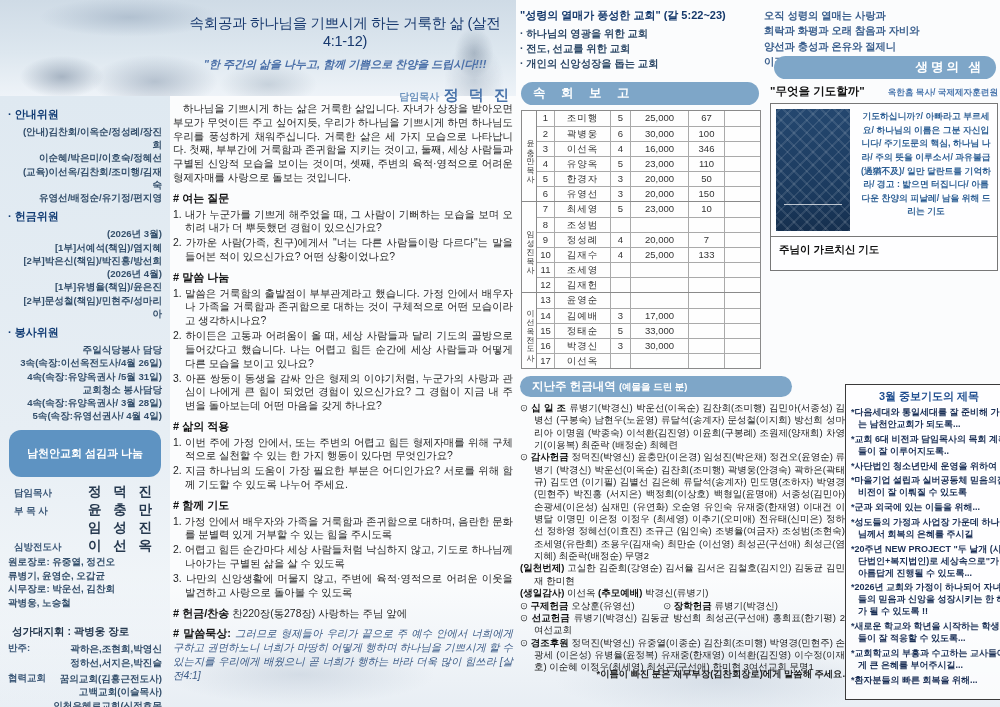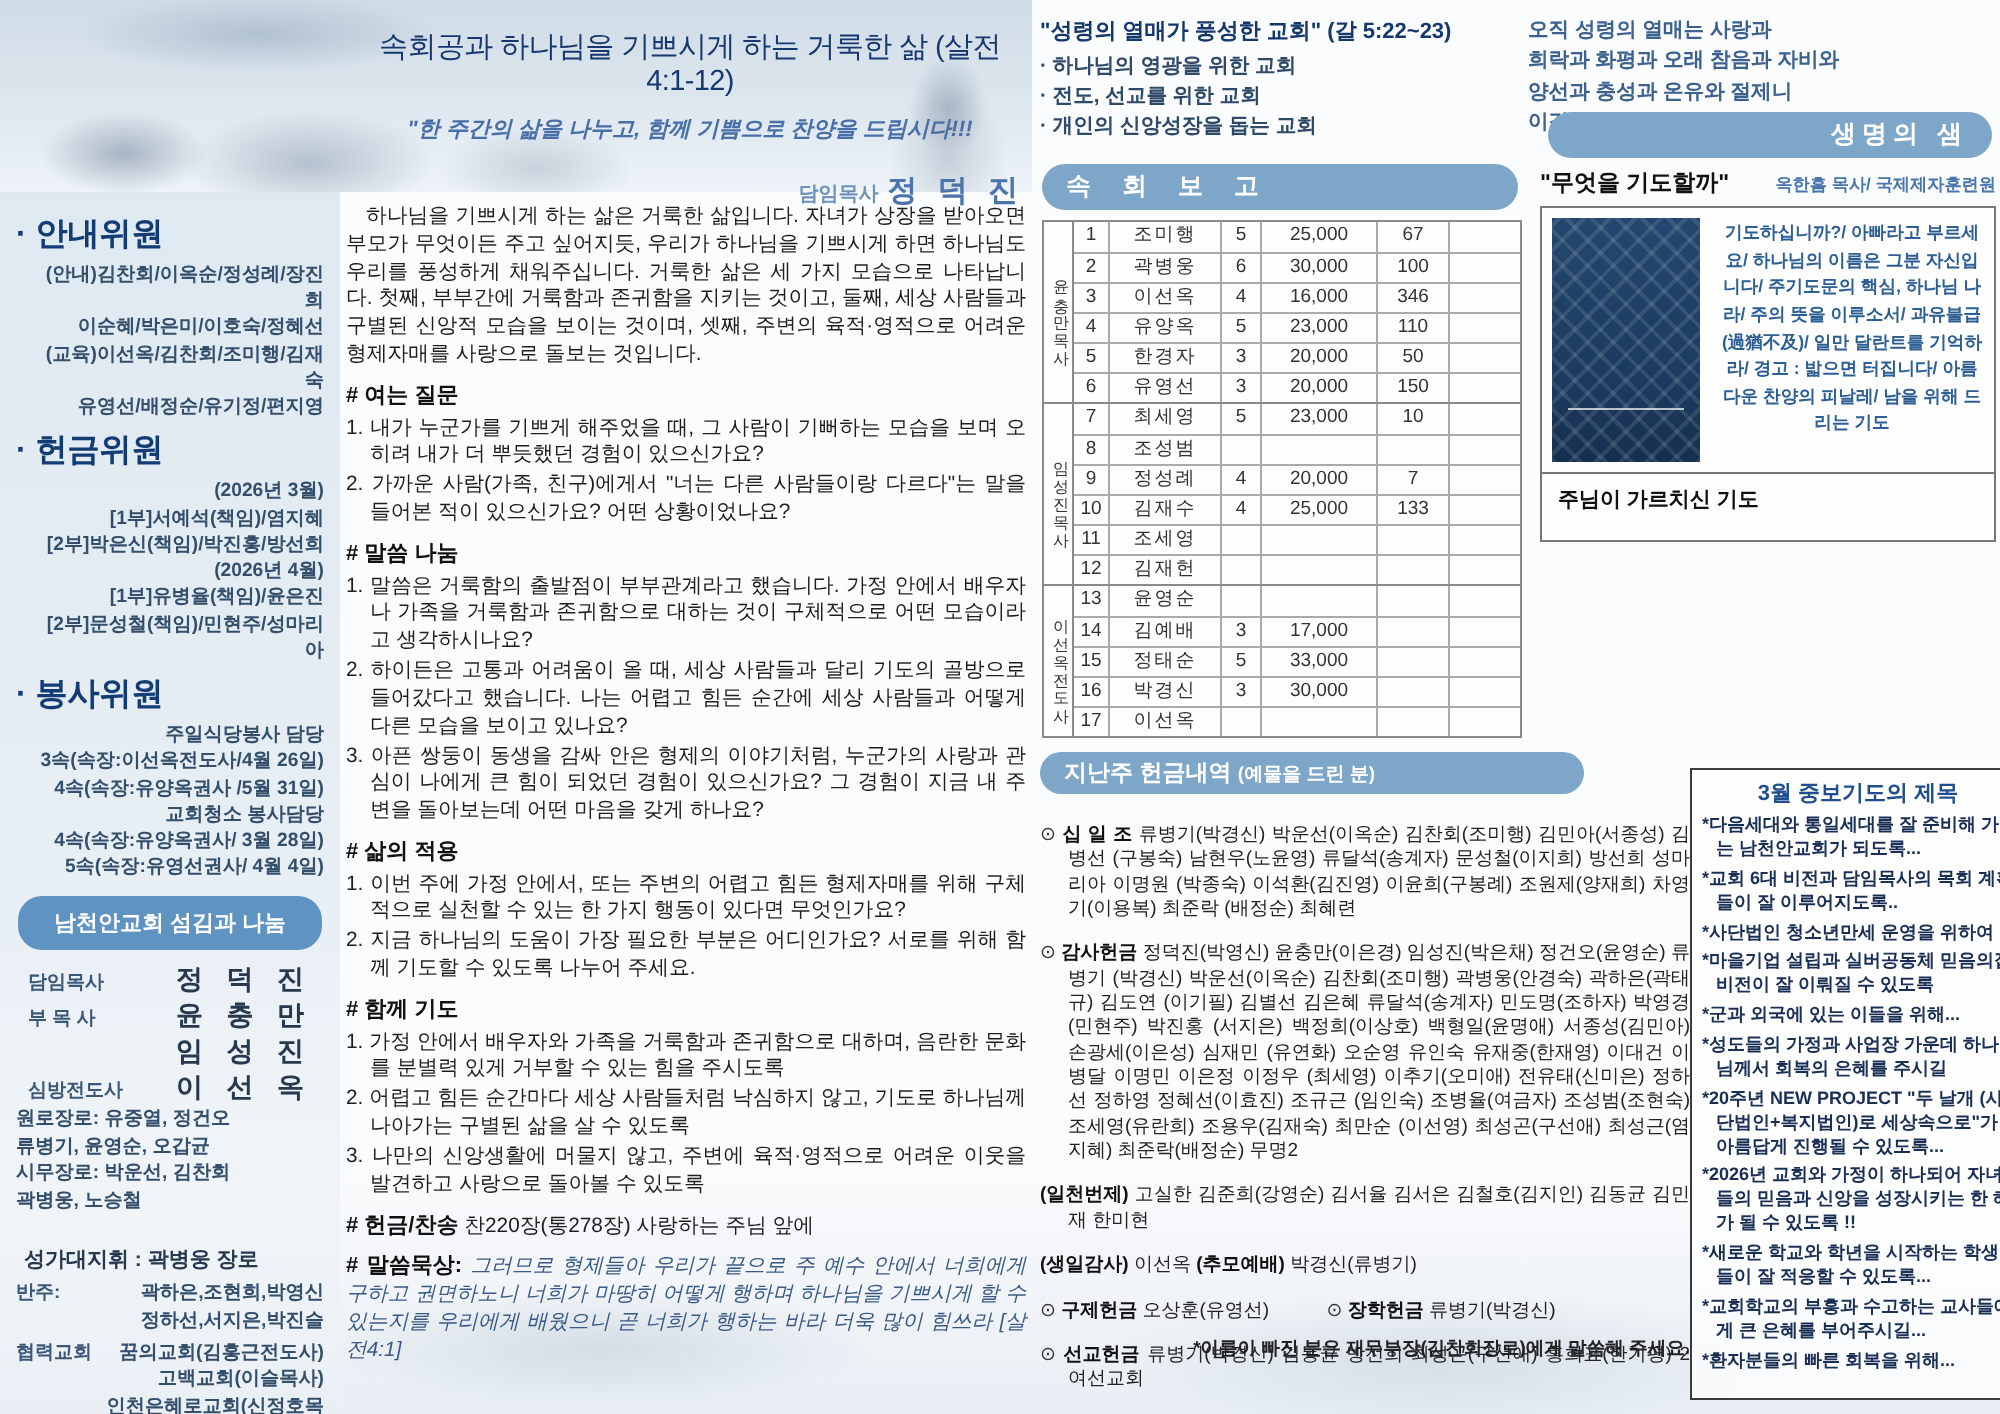--- a/index.html
+++ b/index.html
@@ -38,26 +38,26 @@
   .banner .subtitle { margin-top:8px; font-size:11px; font-style:italic; font-weight:600; color:#4a6fa8; }
   .pastor-line { position:absolute; left:300px; top:86px; width:212px; text-align:right; }
   .pastor-line .plabel { font-size:10px; color:#6d93bd; font-weight:600; }
   .pastor-line .pname { font-size:15px; color:#4a74ab; font-weight:bold; letter-spacing:3px; }
   
   .sidebar {
     position:absolute; left:0; top:96px; width:170px; height:611px; padding:6px 8px 4px 8px;
     background:linear-gradient(180deg, #dfe9f1 0%, #e7eef4 55%, rgba(236,242,247,.25) 100%);
     font-size:9.6px; color:#344f6b; font-weight:600;
   }
-  .sb-title { font-size:16px; font-weight:bold; color:#123c74; margin:5px 0 3px 0; }
+  .sb-title { font-size:11px; font-weight:bold; color:#123c74; margin:5px 0 3px 0; }
   .sb-title::before { content:"· "; }
   .sb-lines { text-align:right; line-height:1.38; padding-left:6px; }
   .badge {
     margin:8px auto 6px auto; width:152px; background:#5e93c2; color:#fff; font-weight:bold;
-    font-size:11px; text-align:center; border-radius:12px; padding:6px 0;
+    font-size:11px; text-align:center; border-radius:12px; padding:16px 0;
   }
   .staffrow { display:flex; justify-content:space-between; align-items:baseline; padding:0 6px; }
   .staffrow .role { font-size:9.5px; color:#3c5878; }
   .staffrow .name { font-size:13.5px; font-weight:bold; color:#26394f; letter-spacing:4px; }
   .elders { text-align:left; line-height:1.4; padding-right:6px; }
   .choir-line { margin-top:16px; font-weight:bold; font-size:10.5px; color:#26394f; text-align:left; padding-left:4px; }
   .kvrow { display:flex; margin-top:3px; }
   .kvrow .klabel { font-size:9.5px; color:#3c5878; white-space:nowrap; padding-right:4px; }
   .kvrow .vlines { flex:1; text-align:right; line-height:1.4; }
   
@@ -97,21 +97,21 @@
   .srow:first-of-type { border-top:none; }
   .srow span { display:block; border-right:1px solid #aaa; text-align:center; overflow:hidden; }
   .c-n { width:18px; }
   .c-name { width:56px; letter-spacing:1px; }
   .c-c { width:20px; }
   .c-amt { width:58px; }
   .c-att { width:36px; }
   .c-blank { flex:1; border-right:none !important; }
   
   .offering { position:absolute; left:2px; top:402px; width:325px; font-size:9.5px; line-height:1.3; color:#222; }
-  .entry { margin:10px 0; padding-left:14px; text-indent:-14px; text-align:justify; }
+  .entry { margin:0 0; padding-left:14px; text-indent:-14px; text-align:justify; }
   .entry .bullet { color:#333; }
   .entry .elabel { font-weight:bold; color:#111; }
   .entry .b2:not(:empty) { margin-left:26px; }
   .footnote { position:absolute; left:2px; top:668px; width:325px; text-align:right; font-size:9.3px; font-weight:600; color:#222; }
   
   .life { position:absolute; left:252px; top:84px; width:228px; }
   .book-head { display:flex; justify-content:space-between; align-items:baseline; margin-bottom:4px; }
   .book-title { font-size:11.5px; font-weight:bold; color:#111; }
   .book-author { font-size:8.6px; font-weight:600; color:#4a76ad; }
   .book-box { border:1px solid #777; background:rgba(255,255,255,.7); }

